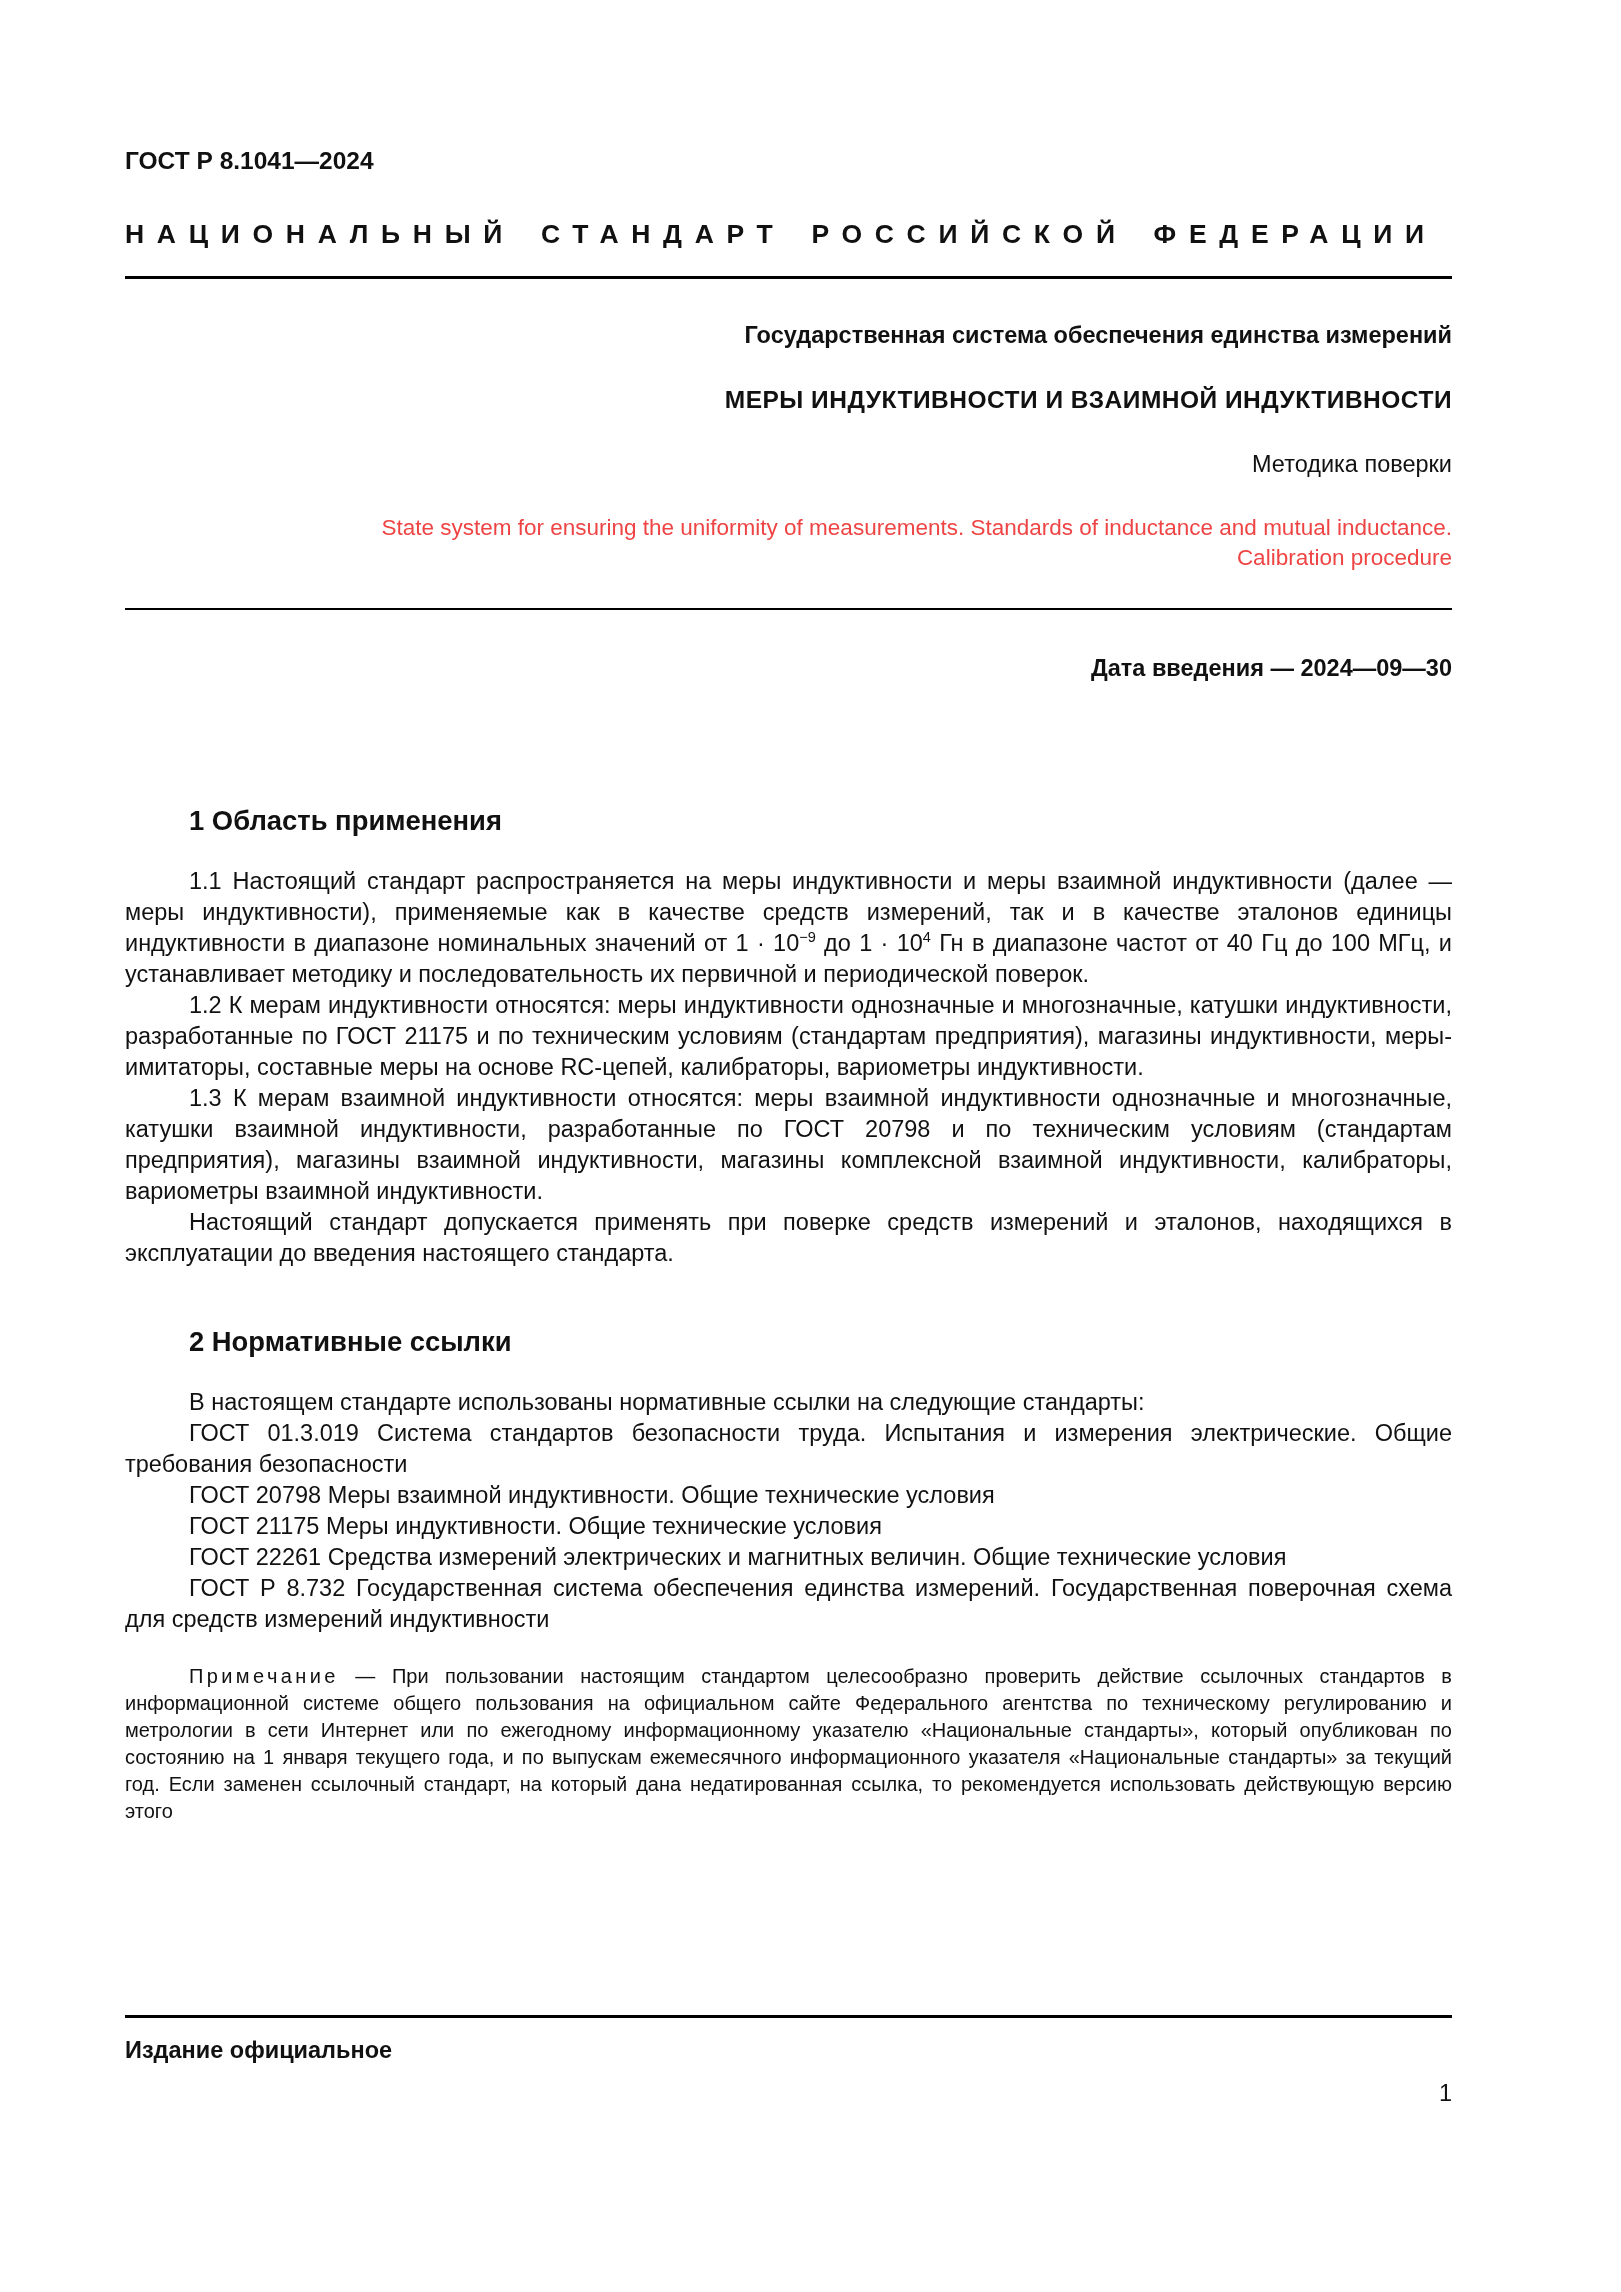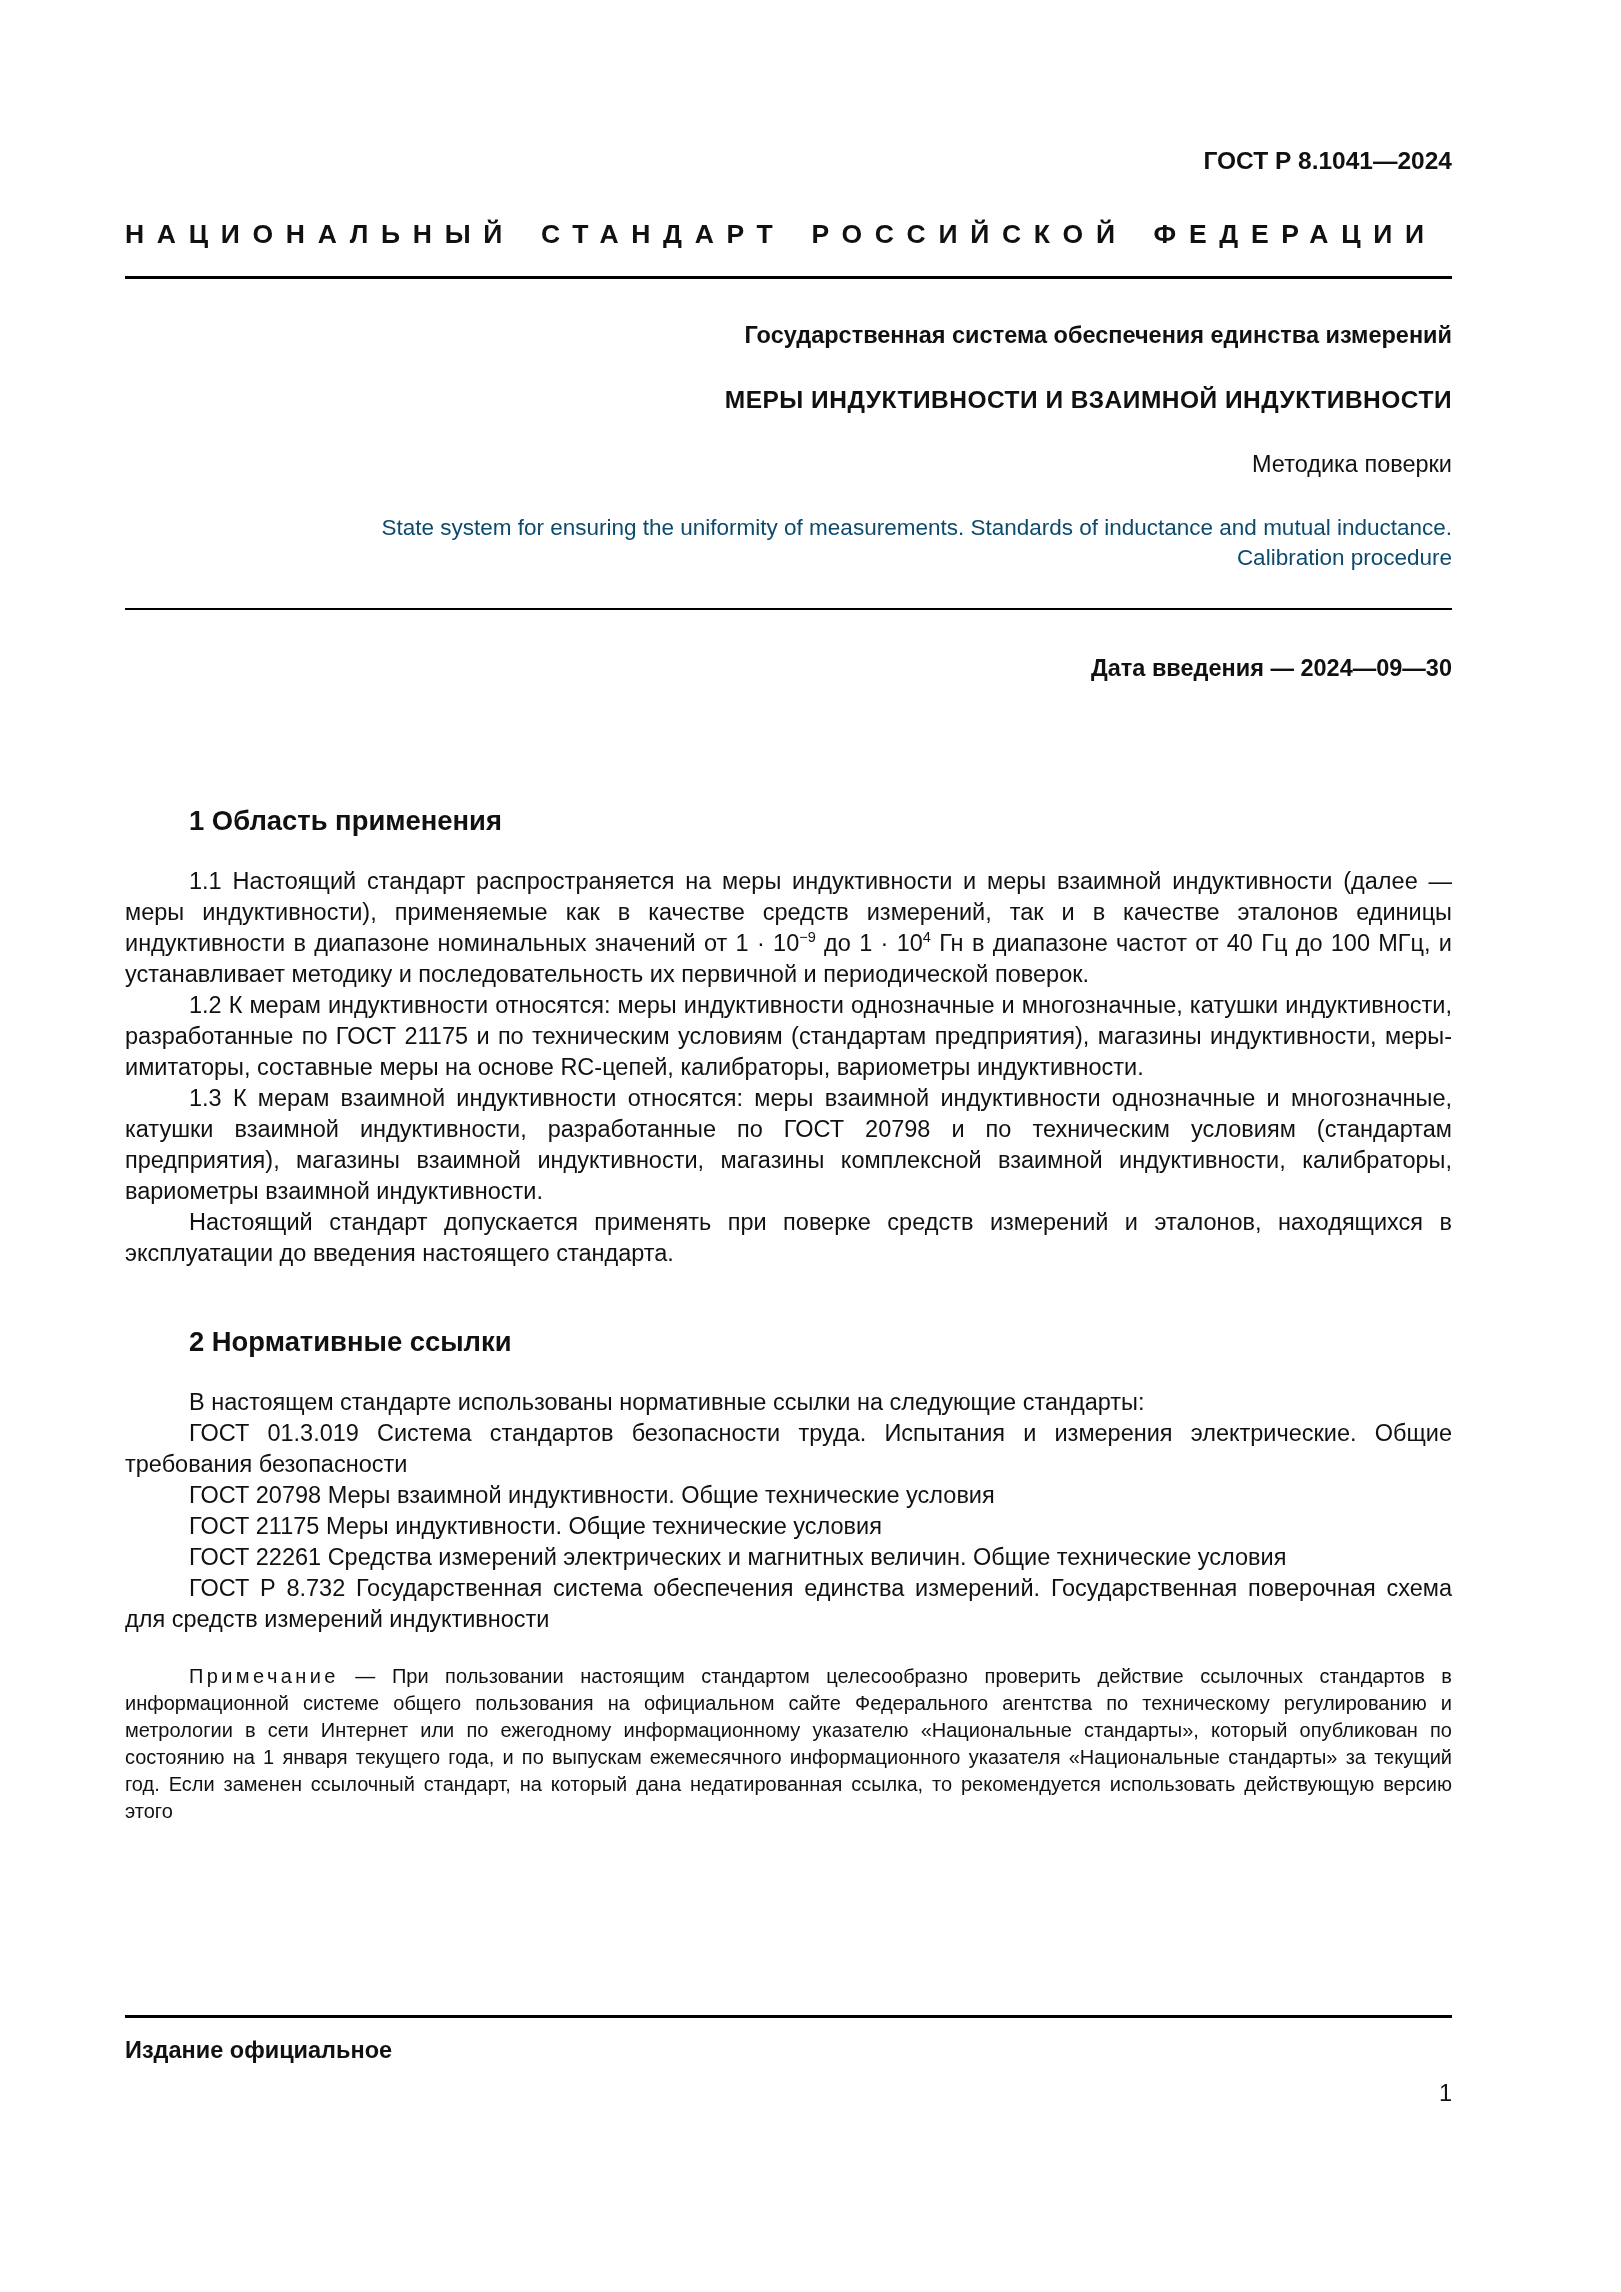--- a/index.html
+++ b/index.html
@@ -11,42 +11,42 @@
     width: 1621px; height: 2293px;
     position: relative;
     font-family: "Liberation Sans", sans-serif;
     color: #111111;
   }
   .page {
     position: absolute; inset: 0;
     padding: 147px 169px 0 125px;
   }
   .doc-number {
-    text-align: right;
+    text-align: left;
     font-weight: bold;
     font-size: 24.5px;
   }
   .banner {
     margin-top: 44px;
     font-weight: bold;
     font-size: 26.5px;
     letter-spacing: 12.7px;
     word-spacing: 5.9px;
     white-space: nowrap;
   }
   .rule {
     border: none; background: #000; margin: 0; width: 100%;
   }
   .rule.thick { height: 3.9px; margin-top: 25.5px; }
   .rule.thin  { height: 2px; margin-top: 35px; }
   .title-block { text-align: right; }
   .gss        { margin: 43px 0 0; font-weight: bold; font-size: 23.5px; }
   .main-title { margin: 37px 0 0; font-weight: bold; font-size: 24.5px; letter-spacing: 0.5px; }
   .subtitle   { margin: 37px 0 0; font-weight: normal; font-size: 23.5px; }
-  .en-title   { margin: 35px 0 0; font-size: 22.5px; line-height: 30px; color: #0c4a6e; }
+  .en-title   { margin: 35px 0 0; font-size: 22.5px; line-height: 30px; color: #ef4444; }
   .effective-date {
     margin: 45px 0 0;
     text-align: right;
     font-weight: bold;
     font-size: 23.5px;
   }
   .section-heading {
     margin: 123px 0 0 0;
     padding-left: 64px;
     font-size: 27.4px;

